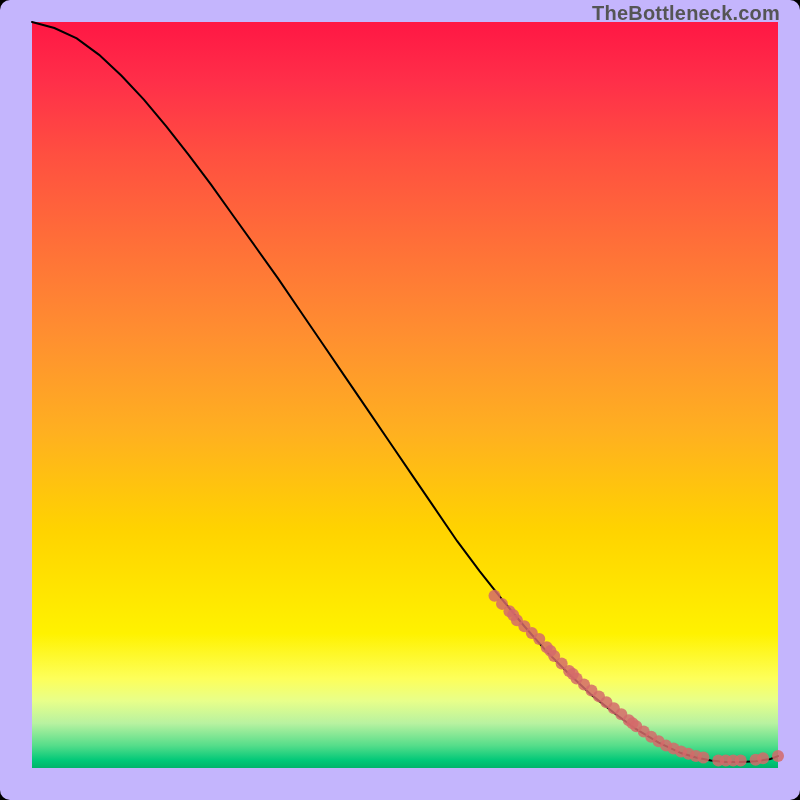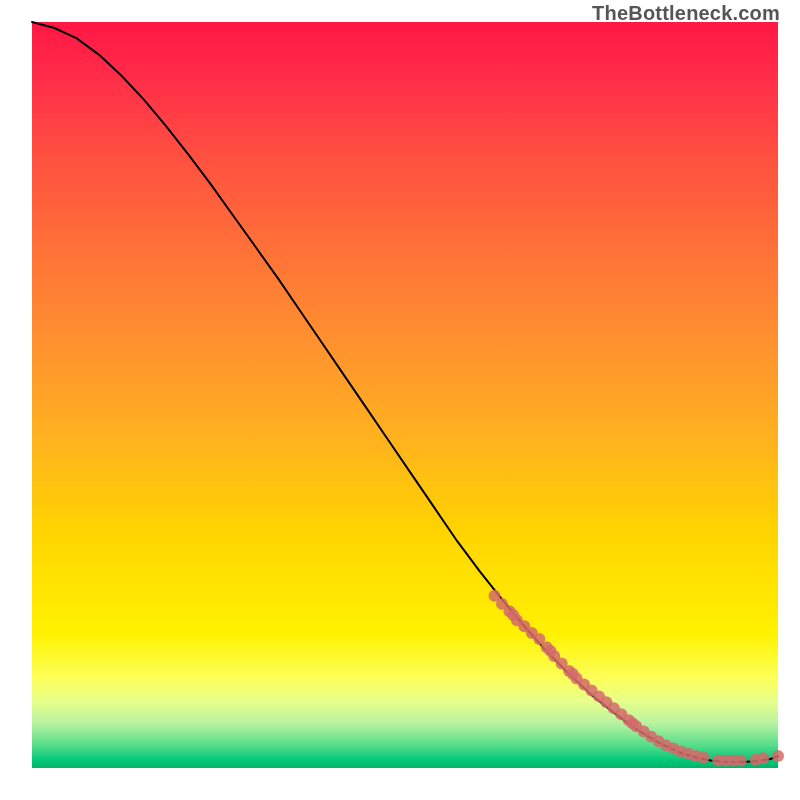--- a/index.html
+++ b/index.html
@@ -8,21 +8,22 @@
     width: 800px;
     height: 800px;
     background: #000;
     overflow: hidden;
     font-family: Arial, Helvetica, sans-serif;
   }
   .frame {
     position: relative;
     width: 800px;
     height: 800px;
-    background: #ffffff;
+    background: #c4b5fd;
+    border-radius: 10px;
   }
   .plot {
     position: absolute;
     left: 32px;
     top: 22px;
     width: 746px;
     height: 746px;
     
     background: linear-gradient(to bottom,
       #ff1744 0%,

